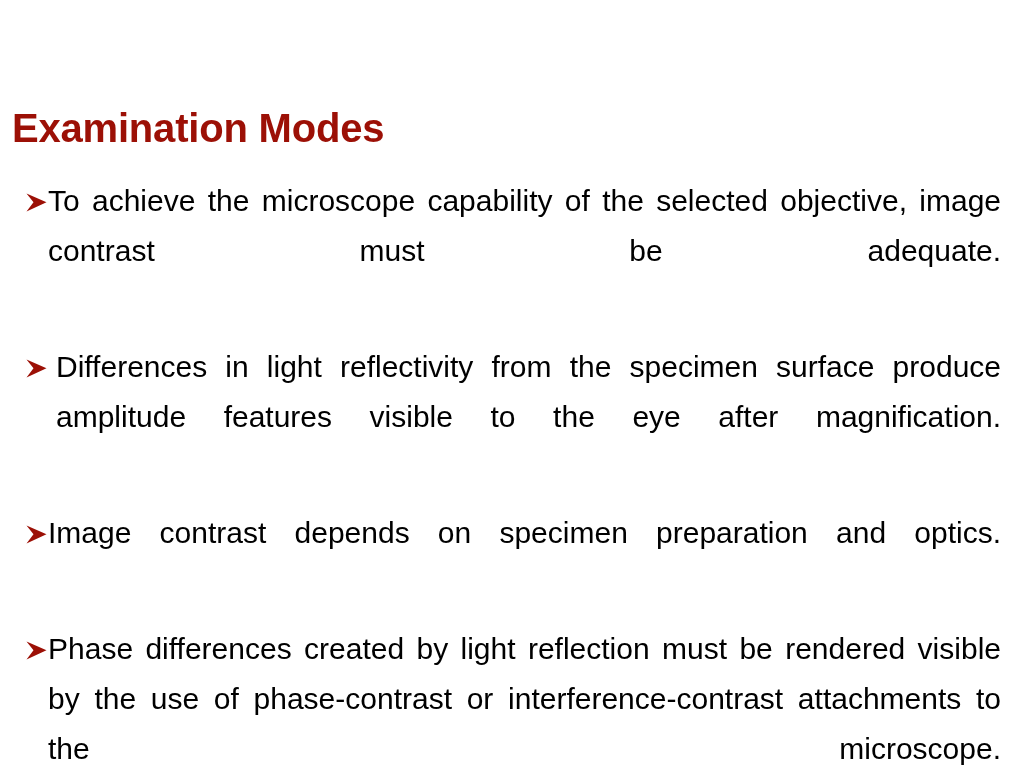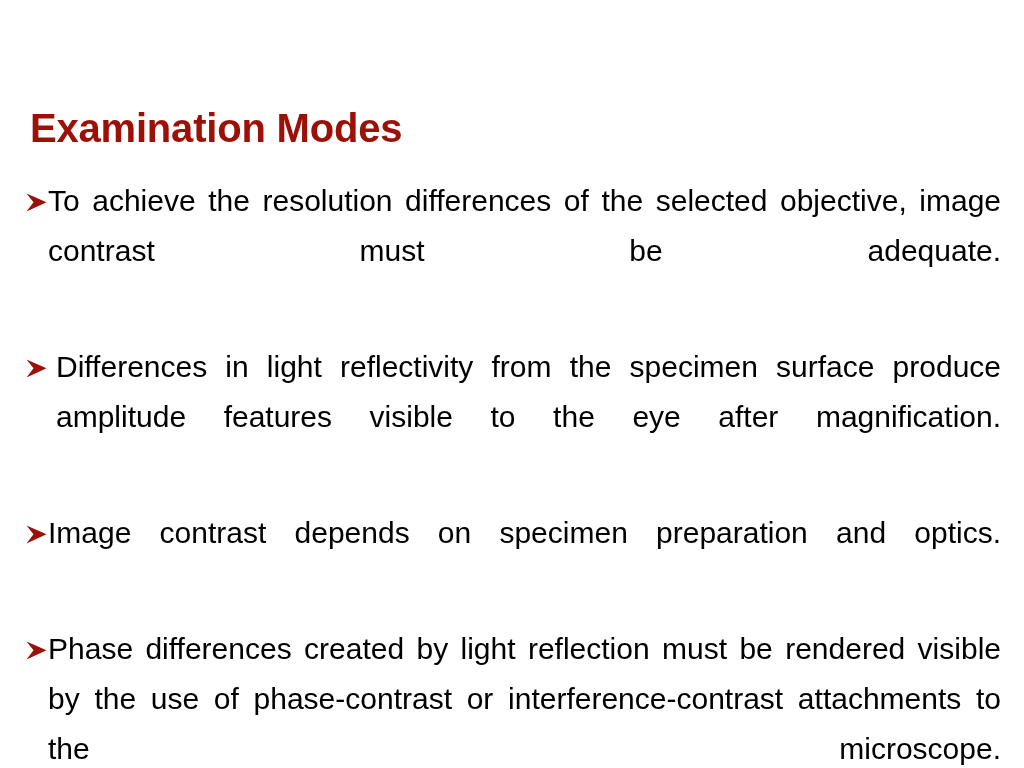--- a/index.html
+++ b/index.html
@@ -15,21 +15,21 @@
   }
   .slide {
     position: relative;
     width: 1024px;
     height: 768px;
     background: #ffffff;
     box-sizing: border-box;
   }
   .slide-title {
     position: absolute;
-    left: 30px;
+    left: 12px;
     top: 104px;
     font-size: 40px;
     line-height: 48px;
     font-weight: bold;
     color: #9C1006;
     letter-spacing: -0.2px;
     white-space: nowrap;
   }
   .body-list {
     position: absolute;
@@ -89,21 +89,21 @@
   <div class="slide-title">Examination Modes</div>
 
   <div class="body-list">
 
     <div class="bullet-item">
       <span class="bullet-marker">
         <svg viewBox="0 0 21 19" xmlns="http://www.w3.org/2000/svg">
           <path d="M0.5 0.5 L20.5 9.2 L0.5 18.5 L7.5 9.2 Z" fill="#9C1006"></path>
         </svg>
       </span>
-      <span class="bullet-text">To achieve the resolution differences of the selected objective, image contrast must be adequate.</span>
+      <span class="bullet-text">To achieve the microscope capability of the selected objective, image contrast must be adequate.</span>
     </div>
 
     <div class="bullet-item lead-space">
       <span class="bullet-marker">
         <svg viewBox="0 0 21 19" xmlns="http://www.w3.org/2000/svg">
           <path d="M0.5 0.5 L20.5 9.2 L0.5 18.5 L7.5 9.2 Z" fill="#9C1006"></path>
         </svg>
       </span>
       <span class="bullet-text">Differences in light reflectivity from the specimen surface produce amplitude features visible to the eye after magnification.</span>
     </div>

